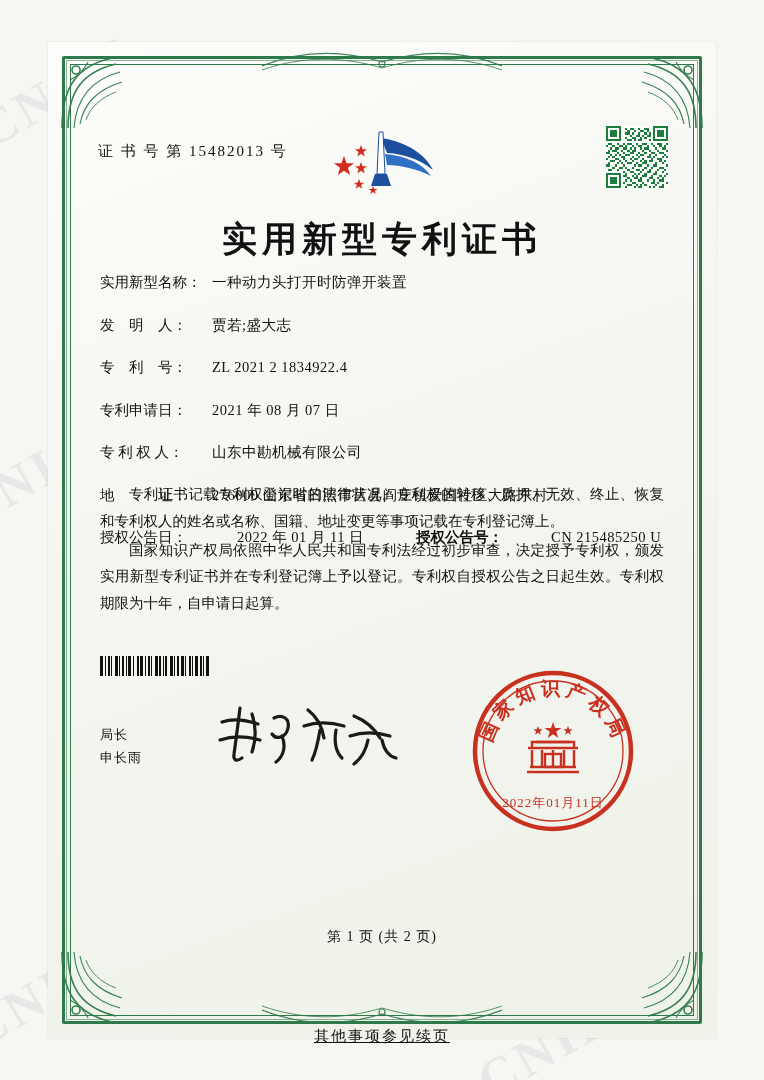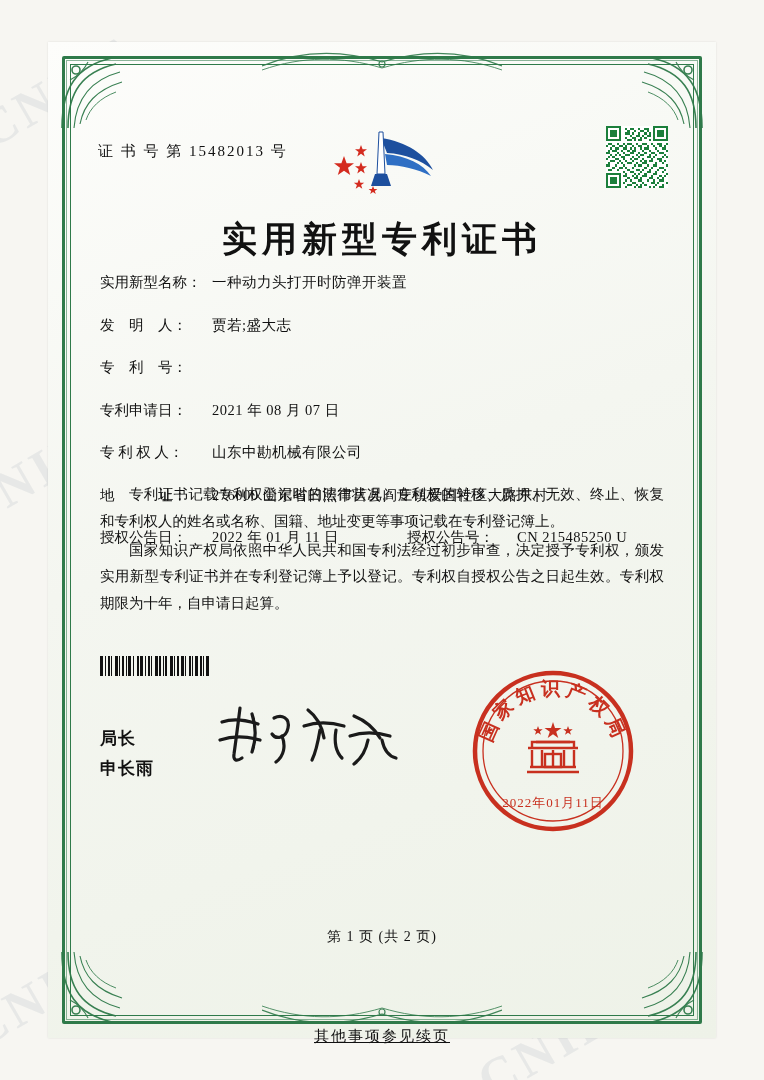--- a/index.html
+++ b/index.html
@@ -163,28 +163,29 @@
   .label {
     width: 112px;
     flex: none;
     letter-spacing: 0px;
     white-space: nowrap;
   }
   .value {
     flex: 1;
     letter-spacing: 0.5px;
   }
-  .row.dual .value { flex: none; }
+  .row.dual .value { flex: none; margin-left: 25px; }
   .row.dual .label2 {
     width: 110px;
     flex: none;
-    margin-left: 68px;
+    margin-left: 52px;
     display: inline-flex;
     justify-content: space-between;
     white-space: nowrap;
+    font-weight: bold;
   }
 
   
   .paras {
     position: absolute;
     left: 8px;
     right: 8px;
     top: 395px;
     font-size: 14.5px;
     line-height: 1.85;
@@ -210,25 +211,24 @@
     display: block;
     background: #111;
     height: 100%;
   }
 
   
   .sig-block {
     position: absolute;
     left: 8px;
     top: 638px;
-    font-size: 17px;
+    font-size: 13px;
     line-height: 1.75;
     color: #111;
     letter-spacing: 1px;
-    font-weight: bold;
   }
   .sig-script {
     position: absolute;
     left: 120px;
     top: 610px;
     width: 200px;
     height: 80px;
   }
 
   
@@ -600,20 +600,21 @@
       <div class="row">
         <span class="label">实用新型名称：</span>
         <span class="value">一种动力头打开时防弹开装置</span>
       </div>
       <div class="row">
         <span class="label">发　明　人：</span>
         <span class="value">贾若;盛大志</span>
       </div>
       <div class="row">
         <span class="label">专　利　号：</span>
+        <span class="value">ZL 2021 2 1834922.4</span>
       </div>
       <div class="row">
         <span class="label">专利申请日：</span>
         <span class="value">2021 年 08 月 07 日</span>
       </div>
       <div class="row">
         <span class="label">专 利 权 人：</span>
         <span class="value">山东中勘机械有限公司</span>
       </div>
       <div class="row">

